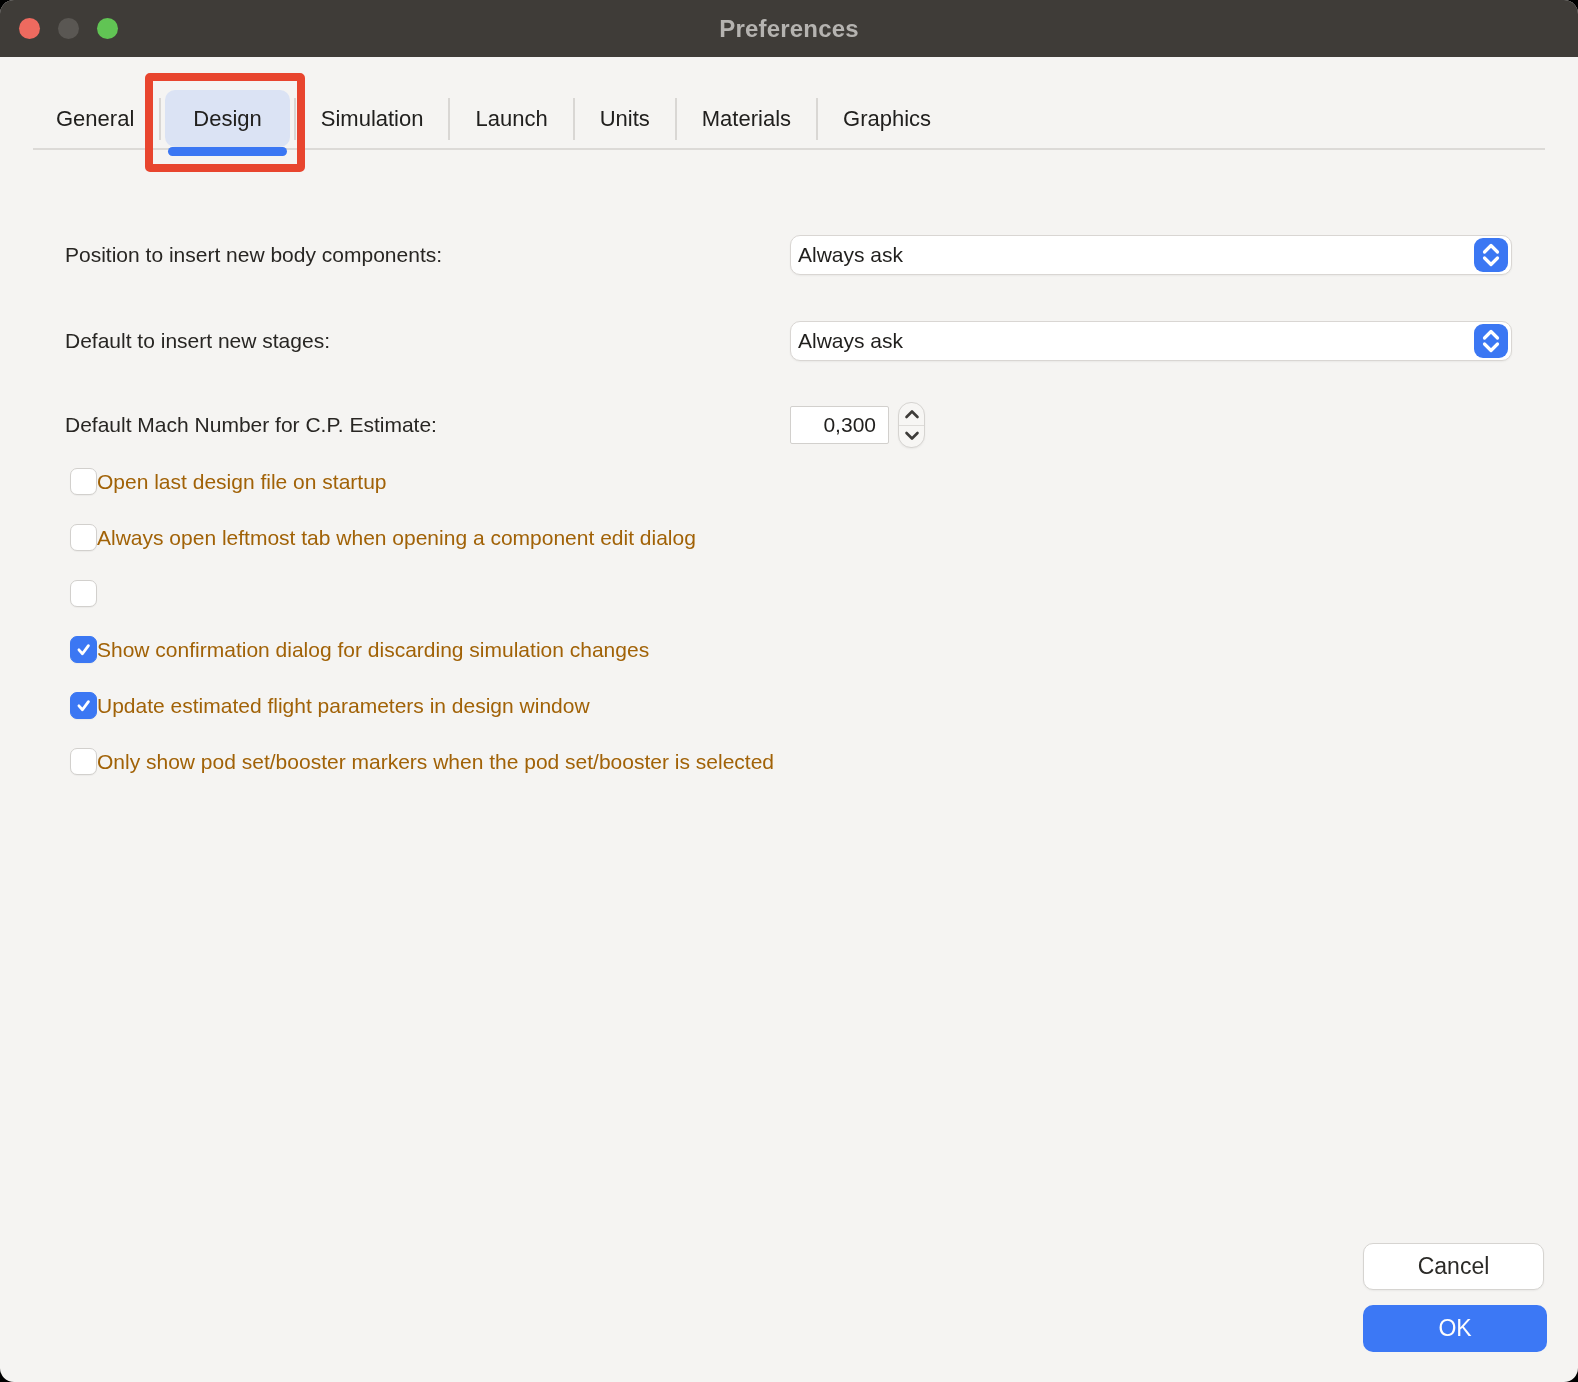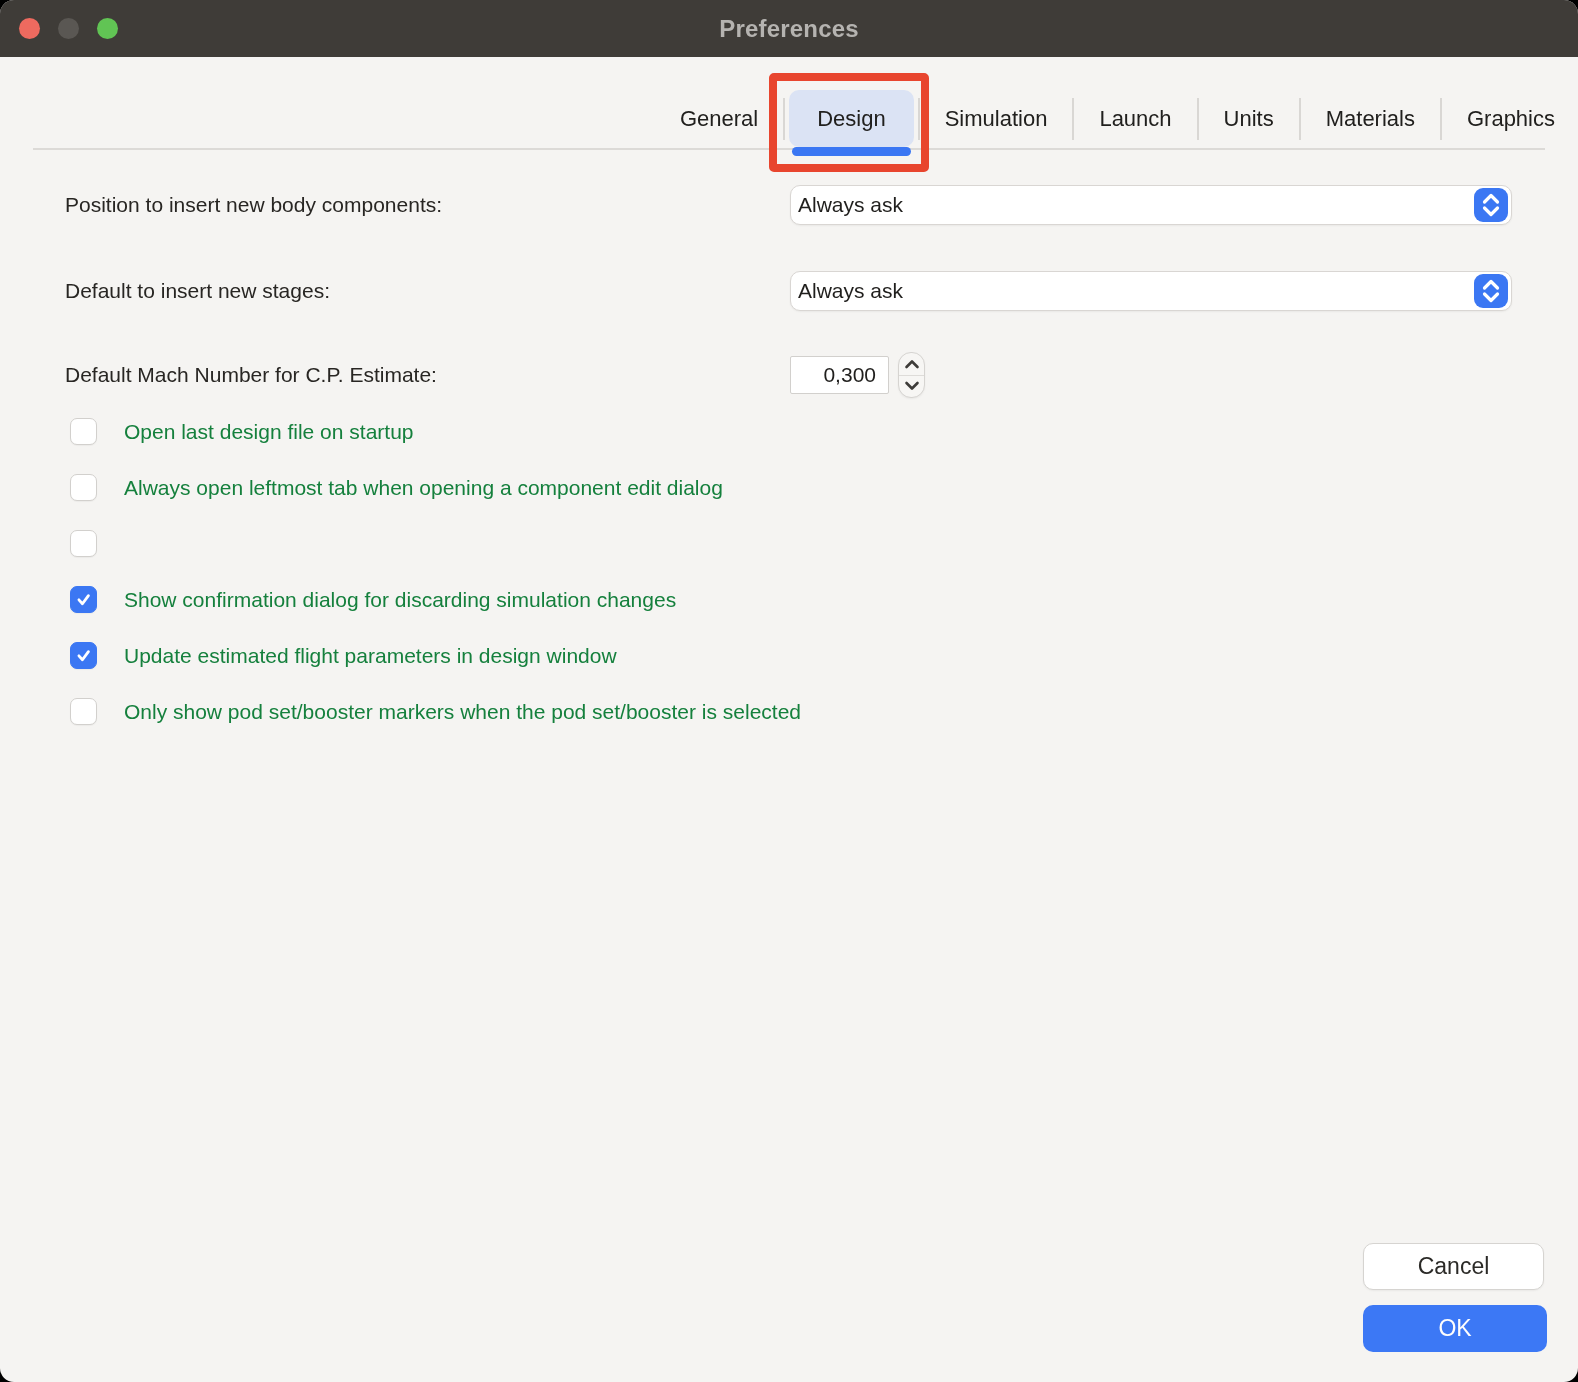--- a/index.html
+++ b/index.html
@@ -27,21 +27,20 @@
   .tl-gray  { background:#5a5753; }
   .tl-green { background:#61c454; }
   .win-title { font-size:24px; font-weight:700; color:#b5b3b0; letter-spacing:0.2px; }
 
   
   .tabbar {
     position:relative;
     height:93px;
     display:flex; align-items:center;
     padding:30px 0 0 33px;
-    justify-content:flex-end;
   }
   .hairline {
     position:absolute; left:33px; right:33px; bottom:0;
     height:2px; background:#dcdad7; z-index:0;
   }
   .tab {
     font-size:22px; color:#21201e;
     padding:0 23px;
     white-space:nowrap;
     z-index:1;
@@ -70,21 +69,21 @@
     top:-17px; right:-15px; bottom:-25px; left:-20px;
     border:8px solid #e8452e;
     border-radius:5px;
     pointer-events:none;
     z-index:3;
   }
 
   
   .content { padding:0 66px 0 65px; }
   .row { display:flex; align-items:center; margin-top:46px; }
-  .row.first { margin-top:35px; }
+  .row.first { margin-top:85px; }
   .row.mach { margin-top:41px; }
   .field-label { flex:1; font-size:21px; color:#282623; }
 
   .select {
     width:722px; height:40px;
     background:#fff;
     border:1px solid #d9d6d3;
     border-radius:10px;
     display:flex; align-items:center; justify-content:space-between;
     box-shadow:0 1px 2px rgba(0,0,0,0.05);
@@ -130,21 +129,21 @@
     width:27px; height:27px; flex:none;
     border-radius:7px;
     background:#fff;
     border:1.5px solid #d2d0cd;
     box-shadow:0 1px 1px rgba(0,0,0,0.04);
     display:flex; align-items:center; justify-content:center;
   }
   .box svg { display:none; }
   .box.checked { background:#3b77f3; border-color:#3b77f3; }
   .box.checked svg { display:block; }
-  .check-label { margin-left:27px; font-size:21px; color:#15803d; }
+  .check-label { margin-left:0; font-size:21px; color:#a16207; }
 
   
   .footer {
     position:absolute; right:31px; bottom:30px;
     display:flex; gap:15px;flex-direction:column;
   }
   .btn {
     height:47px; border-radius:10px;
     font-size:23px;
     display:flex; align-items:center; justify-content:center;

